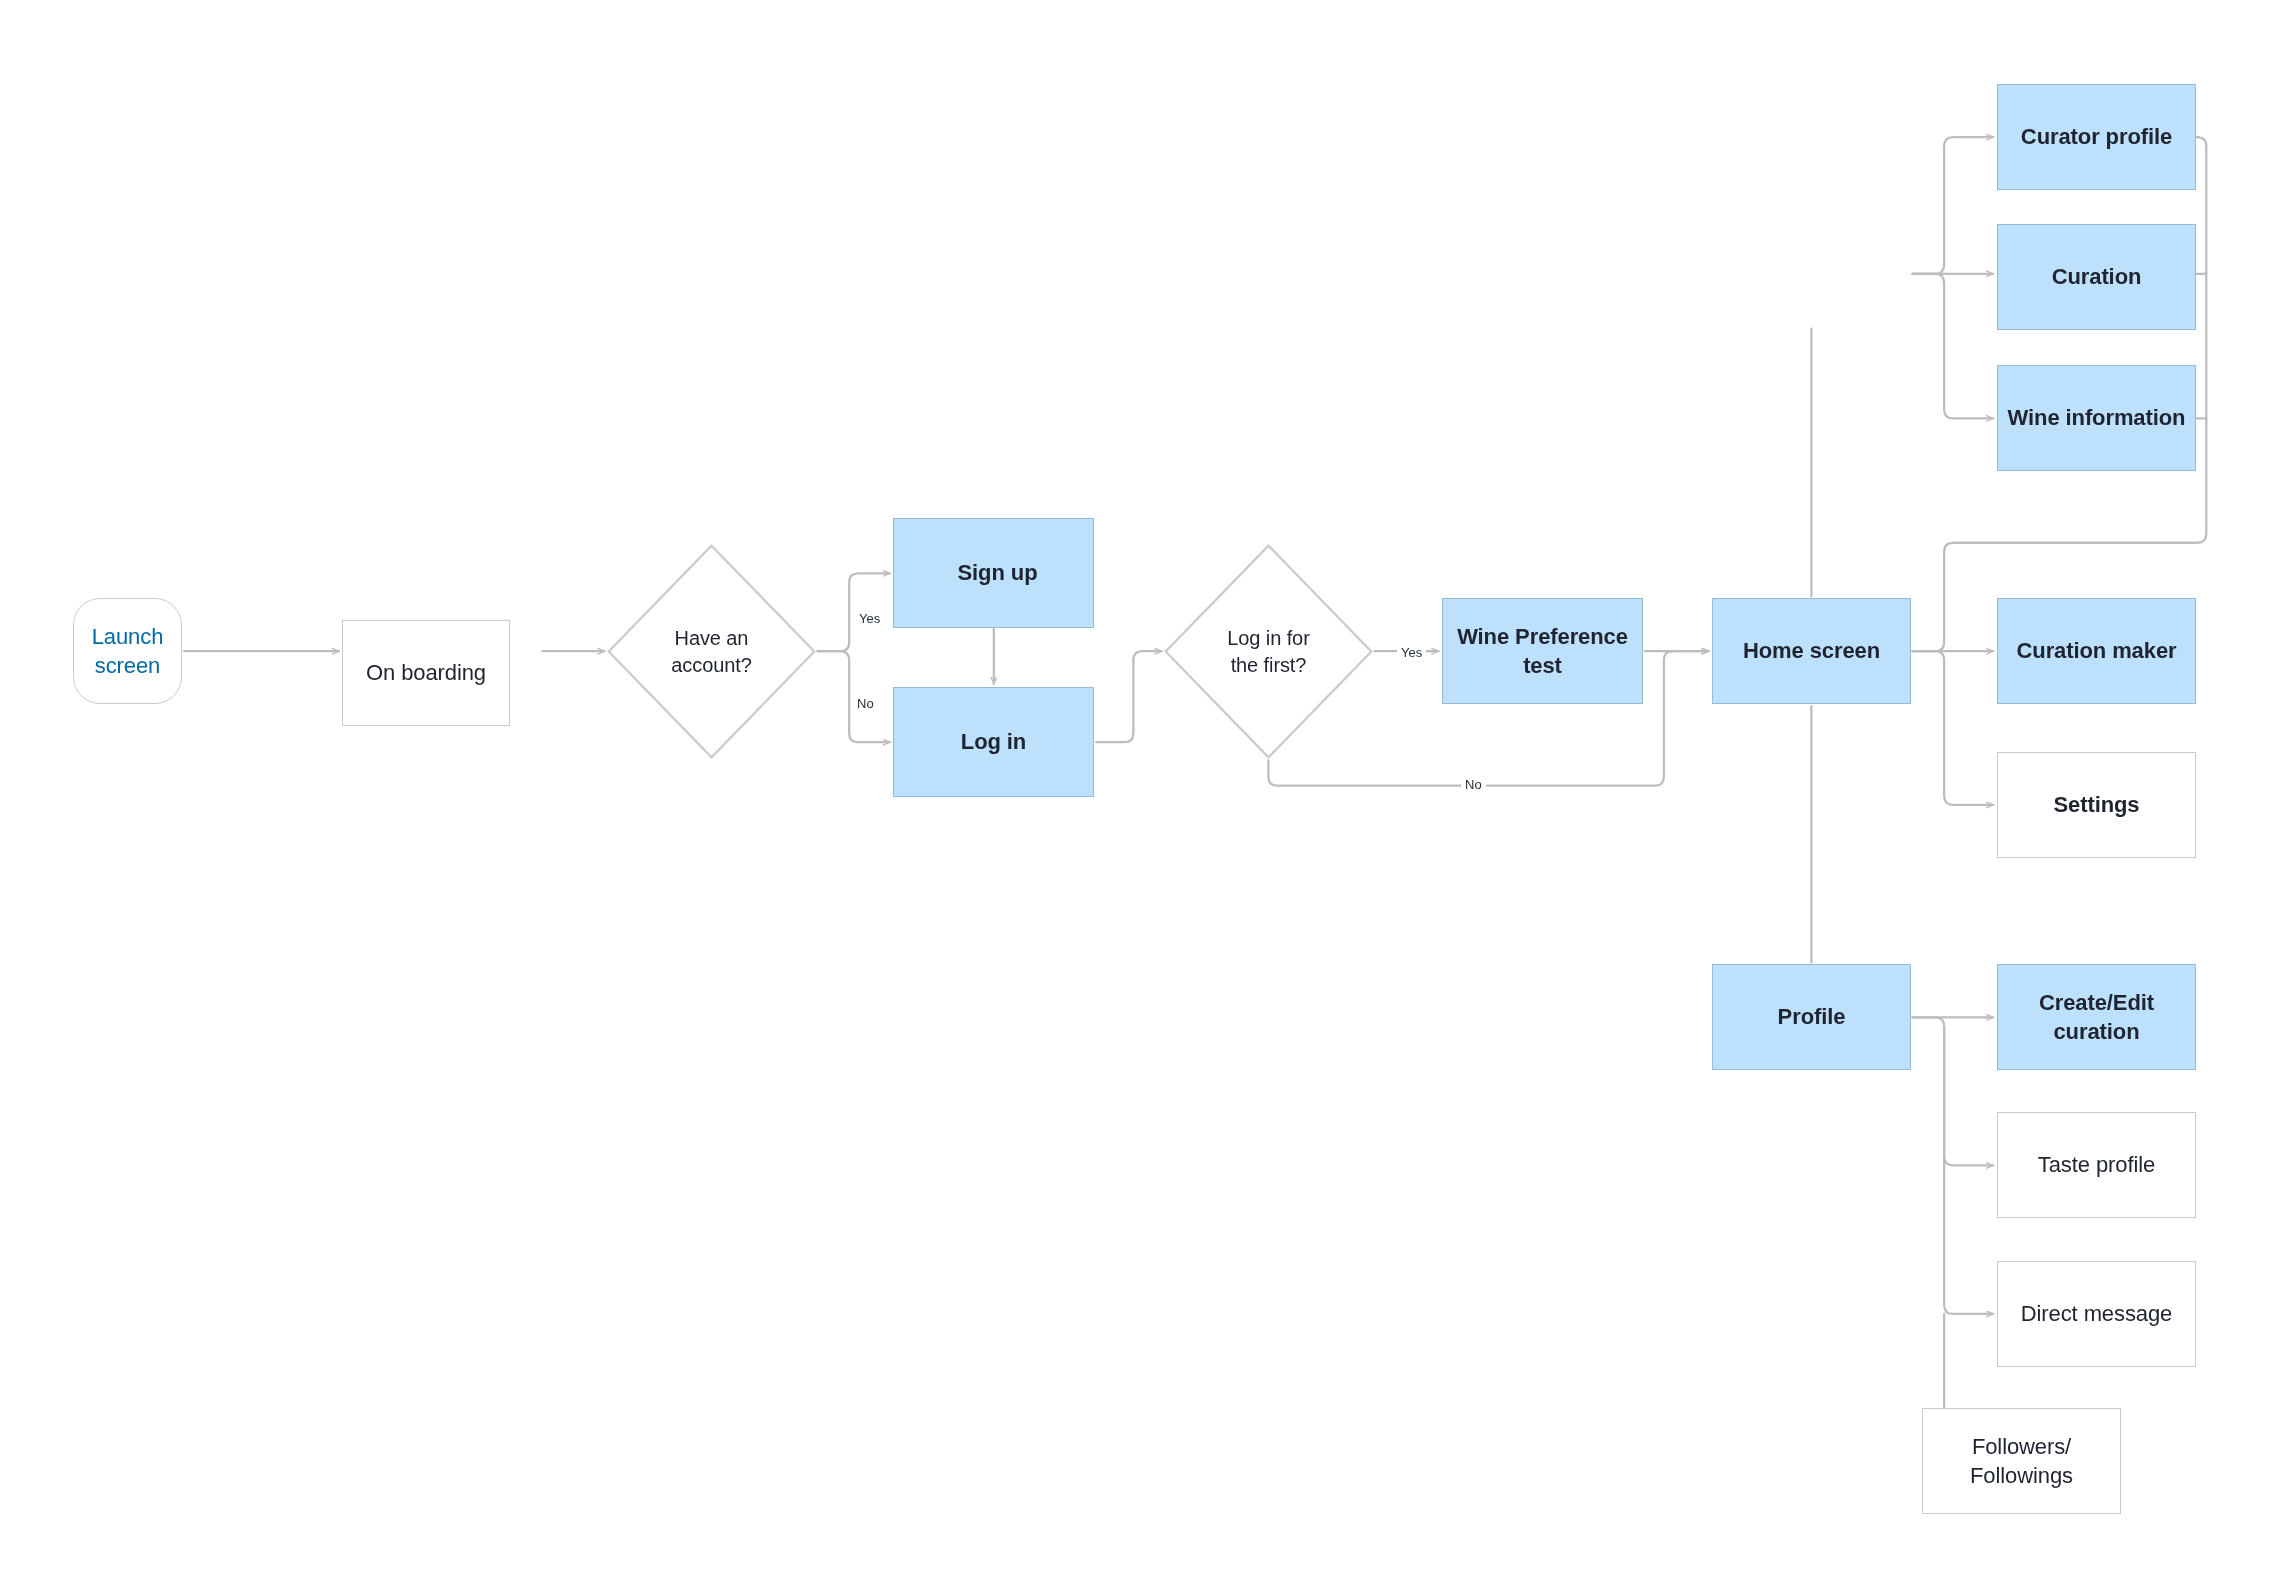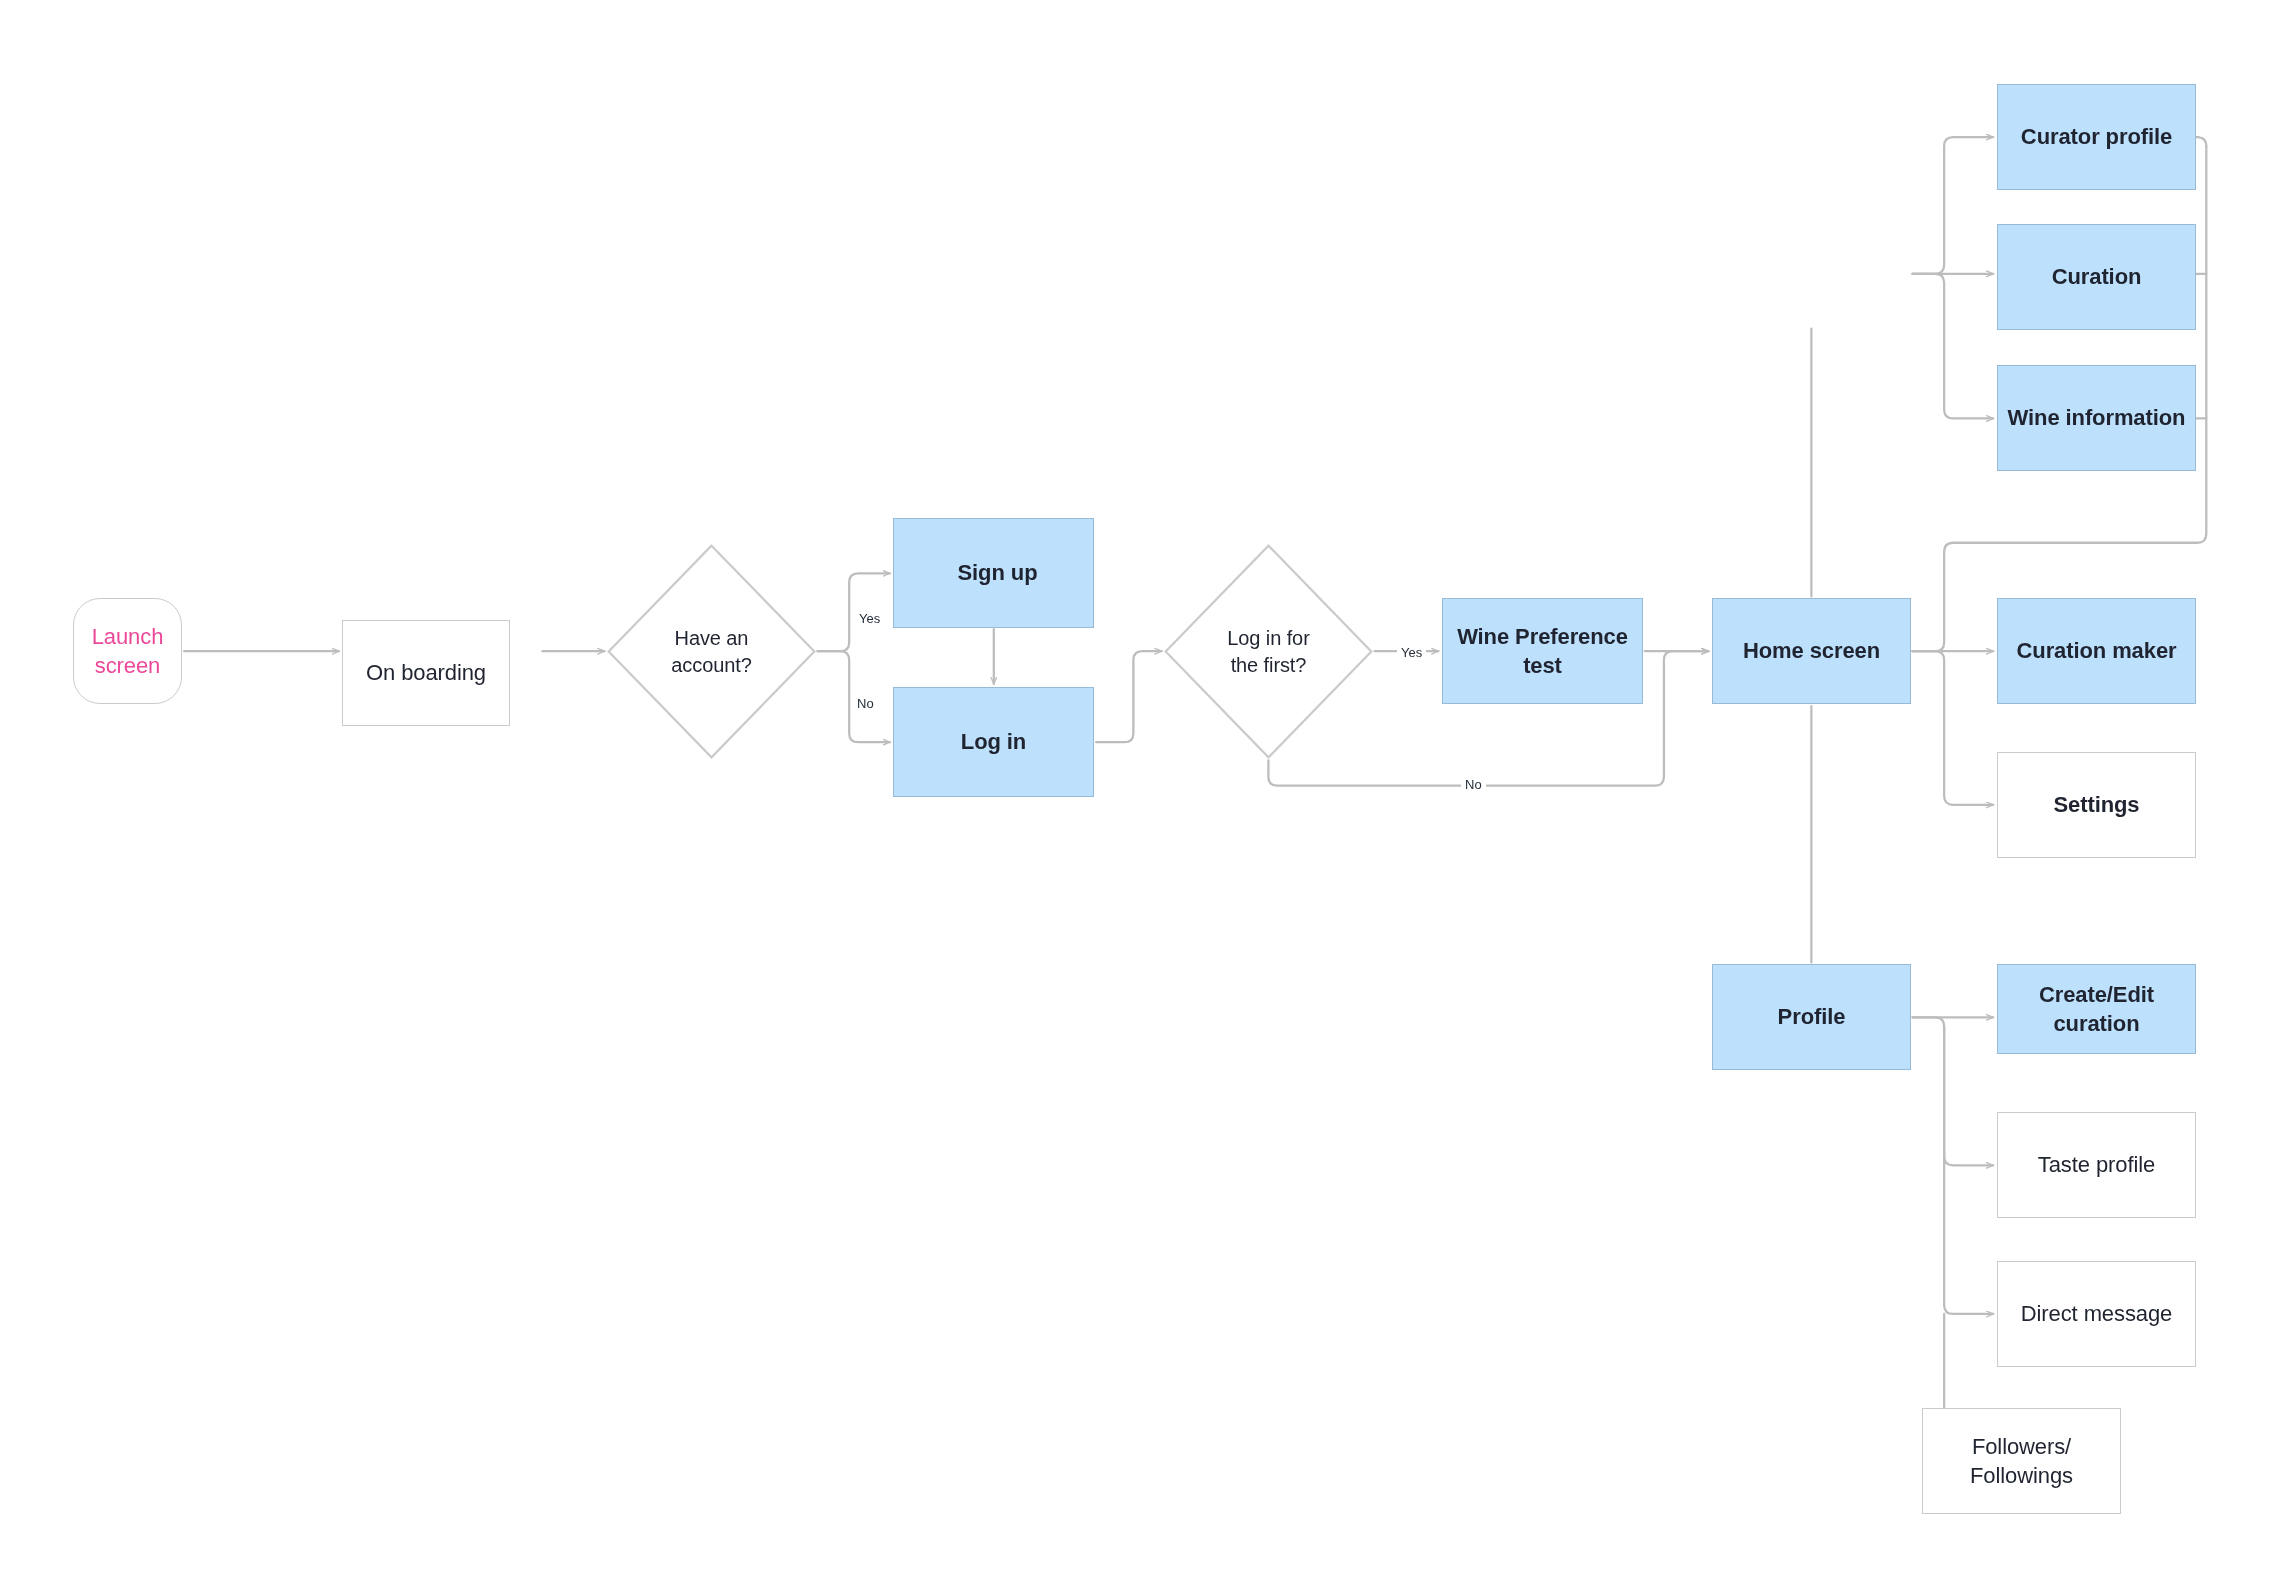--- a/index.html
+++ b/index.html
@@ -12,21 +12,21 @@
   .node .lbl{display:block;padding:0 5.7px;}
 
   
   .n-blue{background:#BDE0FC;border:1.7px solid #97BBD6;color:#1F2430;
           font-weight:bold;font-size:22px;letter-spacing:-0.1px;}
   
   .n-white{background:#ffffff;border:1.7px solid #CBCBCB;color:#1F2430;
            font-weight:normal;font-size:22px;letter-spacing:-0.1px;}
   
   .n-round{background:#ffffff;border:1.7px solid #CBCBCB;border-radius:27px;
-           color:#ec4899;font-weight:normal;font-size:22px;letter-spacing:-0.1px;}
+           color:#0369a1;font-weight:normal;font-size:22px;letter-spacing:-0.1px;}
   
   .n-diamond{background:transparent;border:none;color:#1F2430;
              font-weight:normal;font-size:20px;letter-spacing:-0.1px;}
   .n-diamond .dia{position:absolute;left:0;top:0;width:100%;height:100%;}
   .n-diamond .lbl{position:relative;z-index:2;}
 
   .edgelabel{position:absolute;font-size:13px;color:#26303B;
              background:#ffffff;padding:1.1px 4px;white-space:nowrap;
              font-family:"Liberation Sans", sans-serif;}
 </style>
@@ -152,21 +152,21 @@
   </div>
 
   <div class="node n-blue" style="left:1997px;top:598px;width:199px;height:106px;">
     <span class="lbl">Curation maker</span>
   </div>
 
   <div class="node n-white" style="left:1997px;top:752px;width:199px;height:106px;">
     <span class="lbl" style="font-weight:bold;">Settings</span>
   </div>
 
-  <div class="node n-blue" style="left:1997px;top:964px;width:199px;height:90px;">
+  <div class="node n-blue" style="left:1997px;top:964px;width:199px;height:106px;">
     <span class="lbl" style="white-space:pre-line;">Create/Edit
 curation</span>
   </div>
 
   <div class="node n-white" style="left:1997px;top:1112px;width:199px;height:106px;justify-content:center;">
     <span class="lbl">Taste profile</span>
   </div>
 
   <div class="node n-white" style="left:1997px;top:1261px;width:199px;height:106px;">
     <span class="lbl">Direct message</span>

